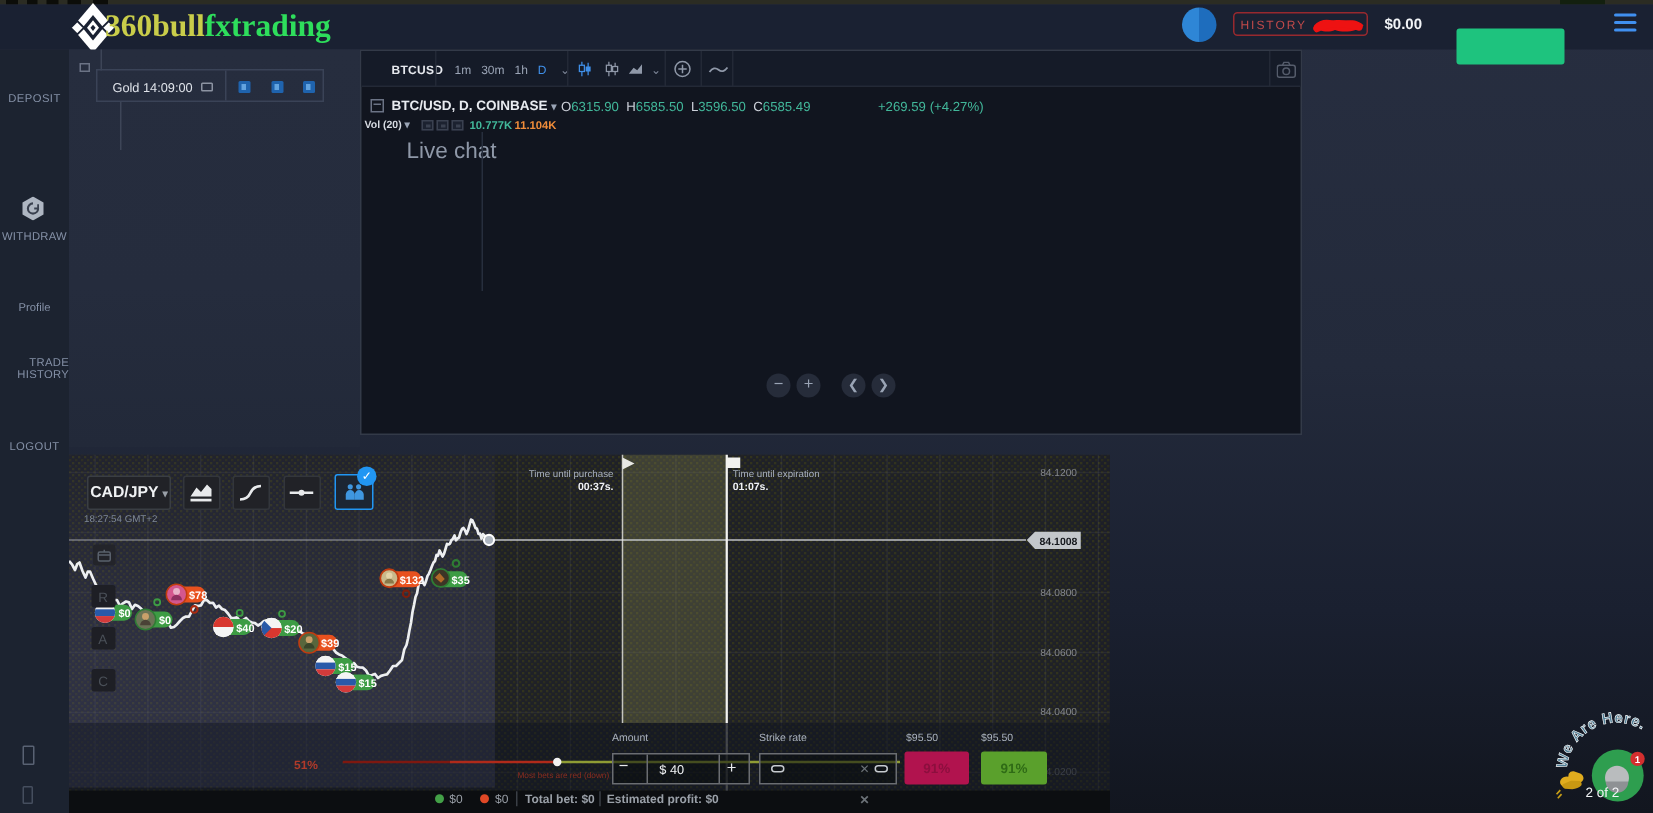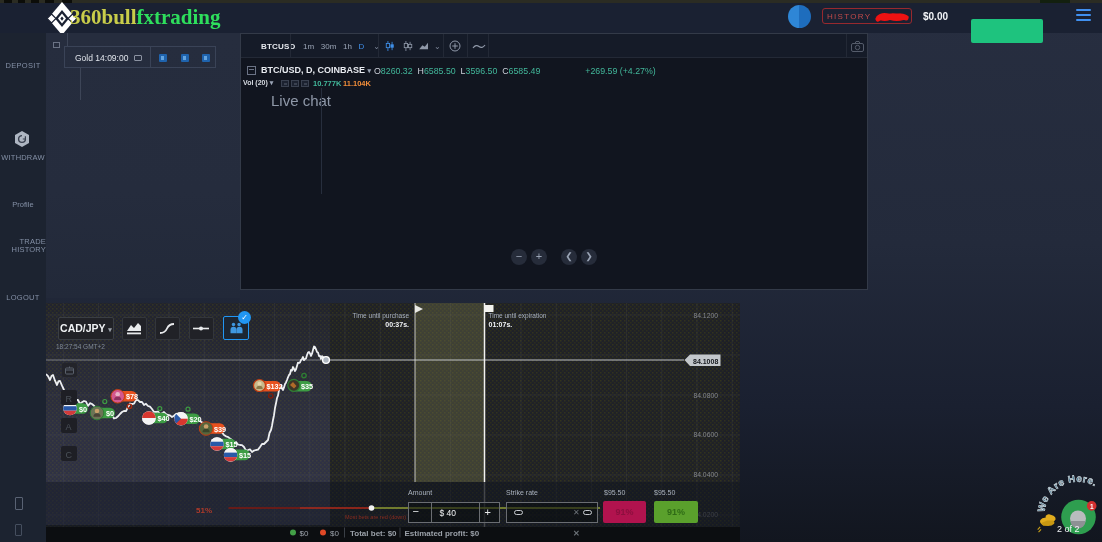--- a/index.html
+++ b/index.html
@@ -124,21 +124,21 @@
     <div class="abs" style="left:605px;top:0;width:1px;height:24px;background:#232936;"></div>
     <svg class="abs" style="left:610px;top:7px;" width="13" height="11" viewBox="0 0 13 11">
       <rect x="0.5" y="2.5" width="12" height="8" rx="1.5" fill="none" stroke="#555c6b"></rect>
       <path d="M4 2.5 L5 0.5 L8 0.5 L9 2.5" fill="none" stroke="#555c6b"></path>
       <circle cx="6.5" cy="6.5" r="2.2" fill="none" stroke="#555c6b"></circle>
     </svg>
 
     <div class="abs" style="left:6px;top:32px;width:9px;height:9px;border:1px solid #6b7385;"></div>
     <div class="abs" style="left:8px;top:34.5px;width:5px;height:1px;background:#6b7385;"></div>
     <div class="abs" style="left:20px;top:31px;font-size:9px;font-weight:bold;color:#e8ebf0;white-space:nowrap;">BTC/USD, D, COINBASE <span style="font-size:7px;color:#9aa4b5;">▾</span></div>
-    <div class="abs" style="left:133px;top:31.5px;font-size:8.8px;color:#cdd1da;white-space:nowrap;">O<span style="color:#42b79a;">8260.32</span>&nbsp; H<span style="color:#42b79a;">6585.50</span>&nbsp; L<span style="color:#42b79a;">3596.50</span>&nbsp; C<span style="color:#42b79a;">6585.49</span>&nbsp; <span style="color:#42b79a;margin-left:40px;">+269.59 (+4.27%)</span></div>
+    <div class="abs" style="left:133px;top:31.5px;font-size:8.8px;color:#cdd1da;white-space:nowrap;">O<span style="color:#42b79a;">6315.90</span>&nbsp; H<span style="color:#42b79a;">6585.50</span>&nbsp; L<span style="color:#42b79a;">3596.50</span>&nbsp; C<span style="color:#42b79a;">6585.49</span>&nbsp; <span style="color:#42b79a;margin-left:40px;">+269.59 (+4.27%)</span></div>
     <div class="abs" style="left:2px;top:45px;font-size:7px;font-weight:bold;color:#d7dbe2;">Vol (20) <span style="color:#9aa4b5;">▾</span></div>
     <div class="abs" style="left:40px;top:45.5px;width:8px;height:7px;border:1px solid #3a4150;background:#1c2230;">
         <div style="position:absolute;left:2px;top:2px;width:3px;height:2px;background:#3a4150;"></div>
       </div>
     <div class="abs" style="left:50px;top:45.5px;width:8px;height:7px;border:1px solid #3a4150;background:#1c2230;">
         <div style="position:absolute;left:2px;top:2px;width:3px;height:2px;background:#3a4150;"></div>
       </div>
     <div class="abs" style="left:60px;top:45.5px;width:8px;height:7px;border:1px solid #3a4150;background:#1c2230;">
         <div style="position:absolute;left:2px;top:2px;width:3px;height:2px;background:#3a4150;"></div>
       </div>

